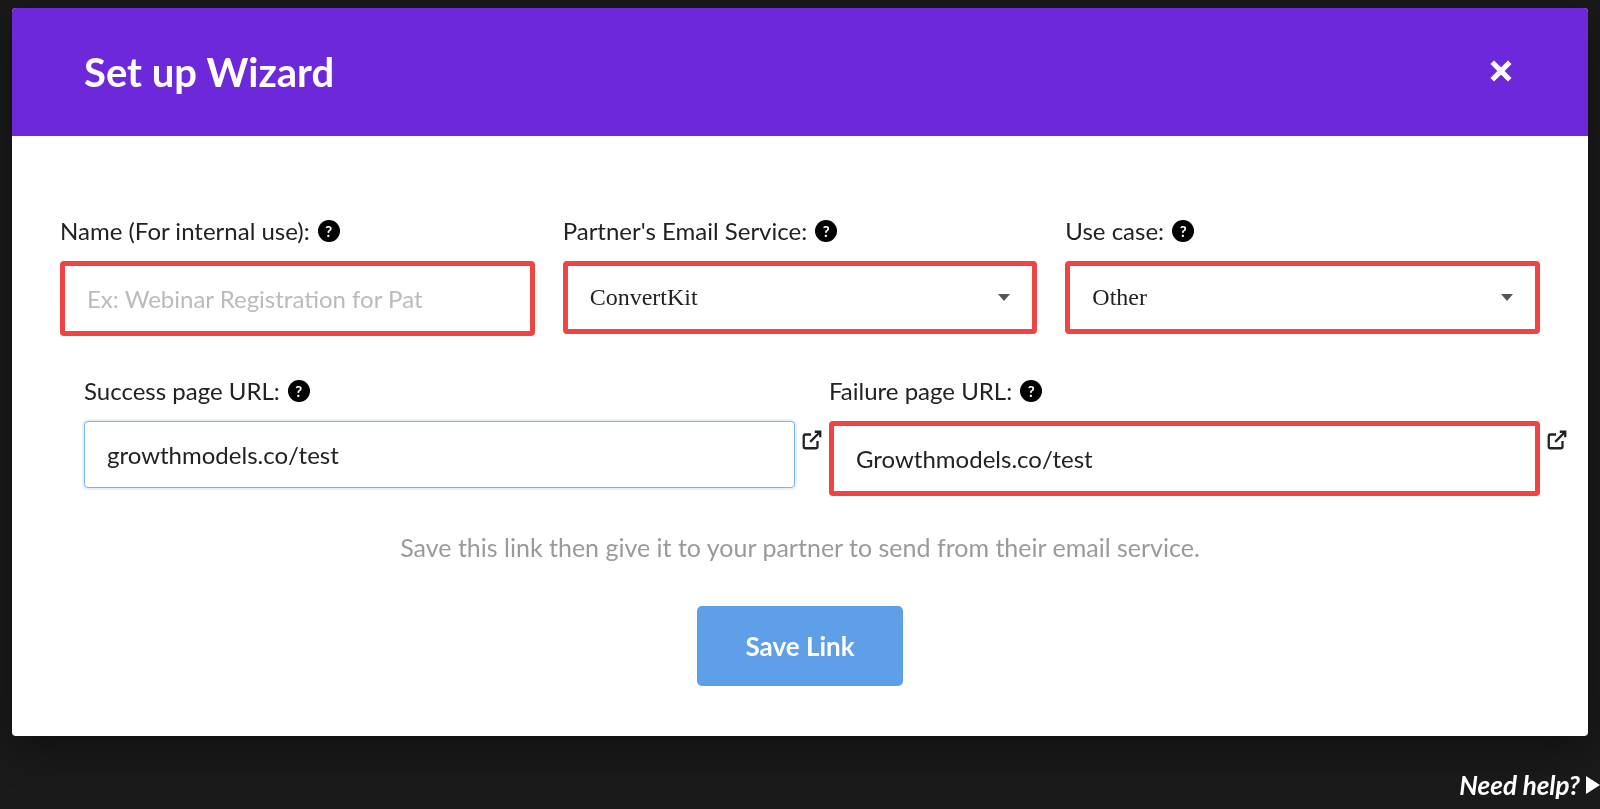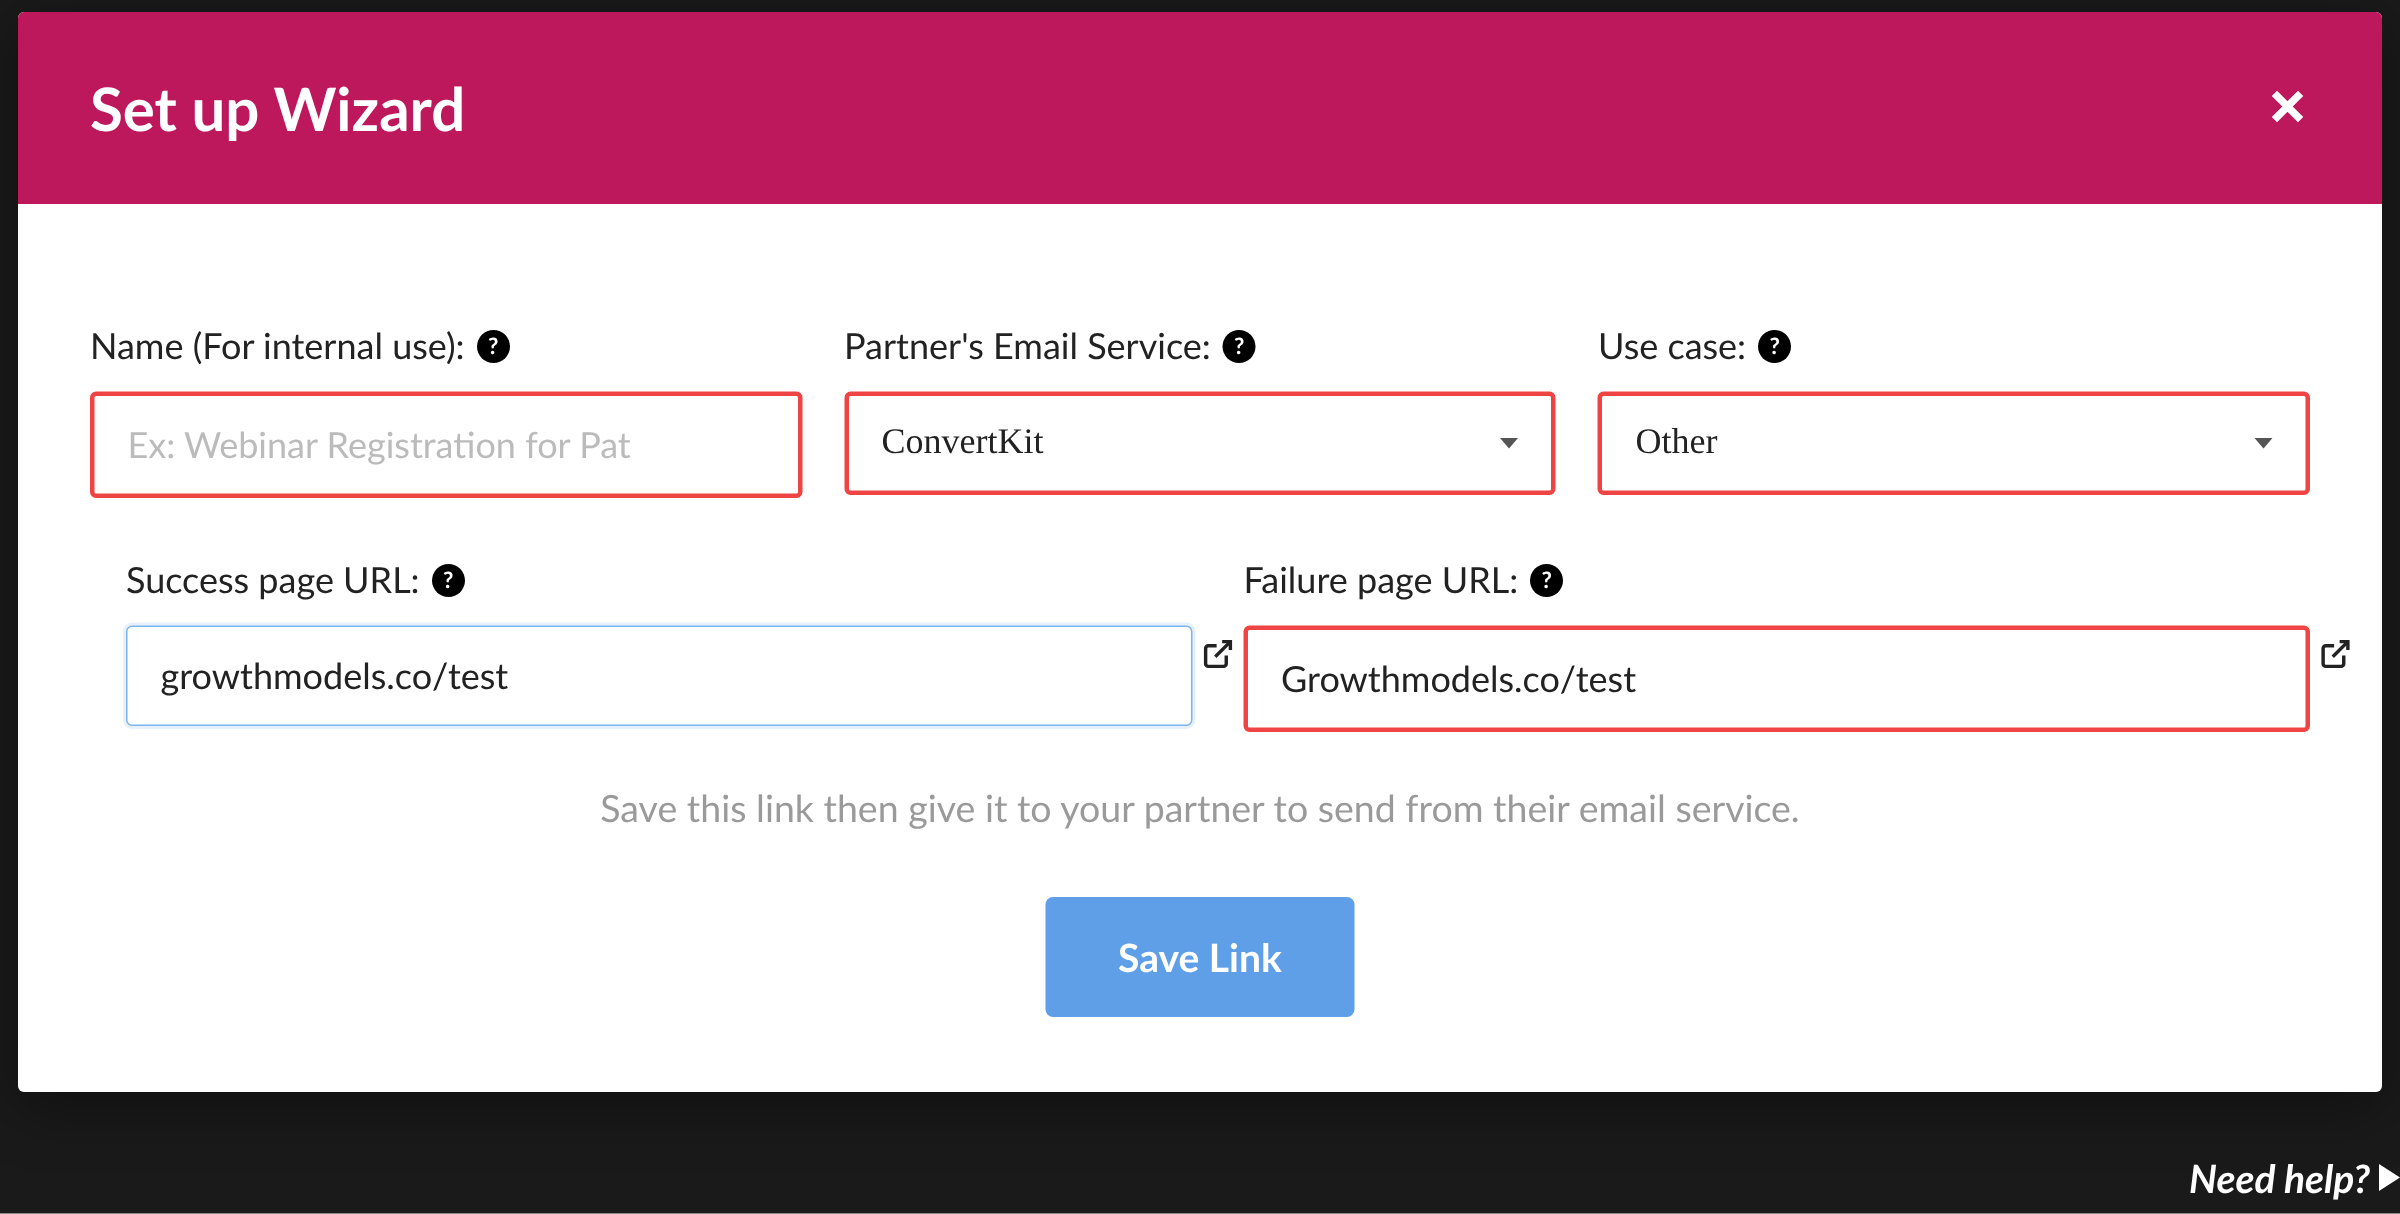--- a/index.html
+++ b/index.html
@@ -19,22 +19,22 @@
     }
     
     .modal {
       background: #fff;
       border-radius: 4px;
       box-shadow: 0 10px 40px rgba(0,0,0,0.4);
       overflow: hidden;
     }
     
     .modal-header {
-      background: #be185d;
-      padding: 40px 48px;
+      background: #6d28d9;
+      padding: 40px 72px;
       display: flex;
       justify-content: space-between;
       align-items: center;
     }
     
     .modal-title {
       color: #fff;
       font-size: 40px;
       font-weight: 700;
     }
@@ -99,21 +99,21 @@
       height: 22px;
       background: #000;
       color: #fff;
       border-radius: 50%;
       font-size: 15px;
       font-weight: 700;
       cursor: pointer;
     }
     
     .text-input, .select-box {
-      border: 3px solid #ef4444;
+      border: 5px solid #ef4444;
       border-radius: 4px;
       padding: 18px 22px;
       font-size: 24px;
       color: #222;
       width: 100%;
       background: #fff;
       font-family: inherit;
     }
     
     .text-input::placeholder {

